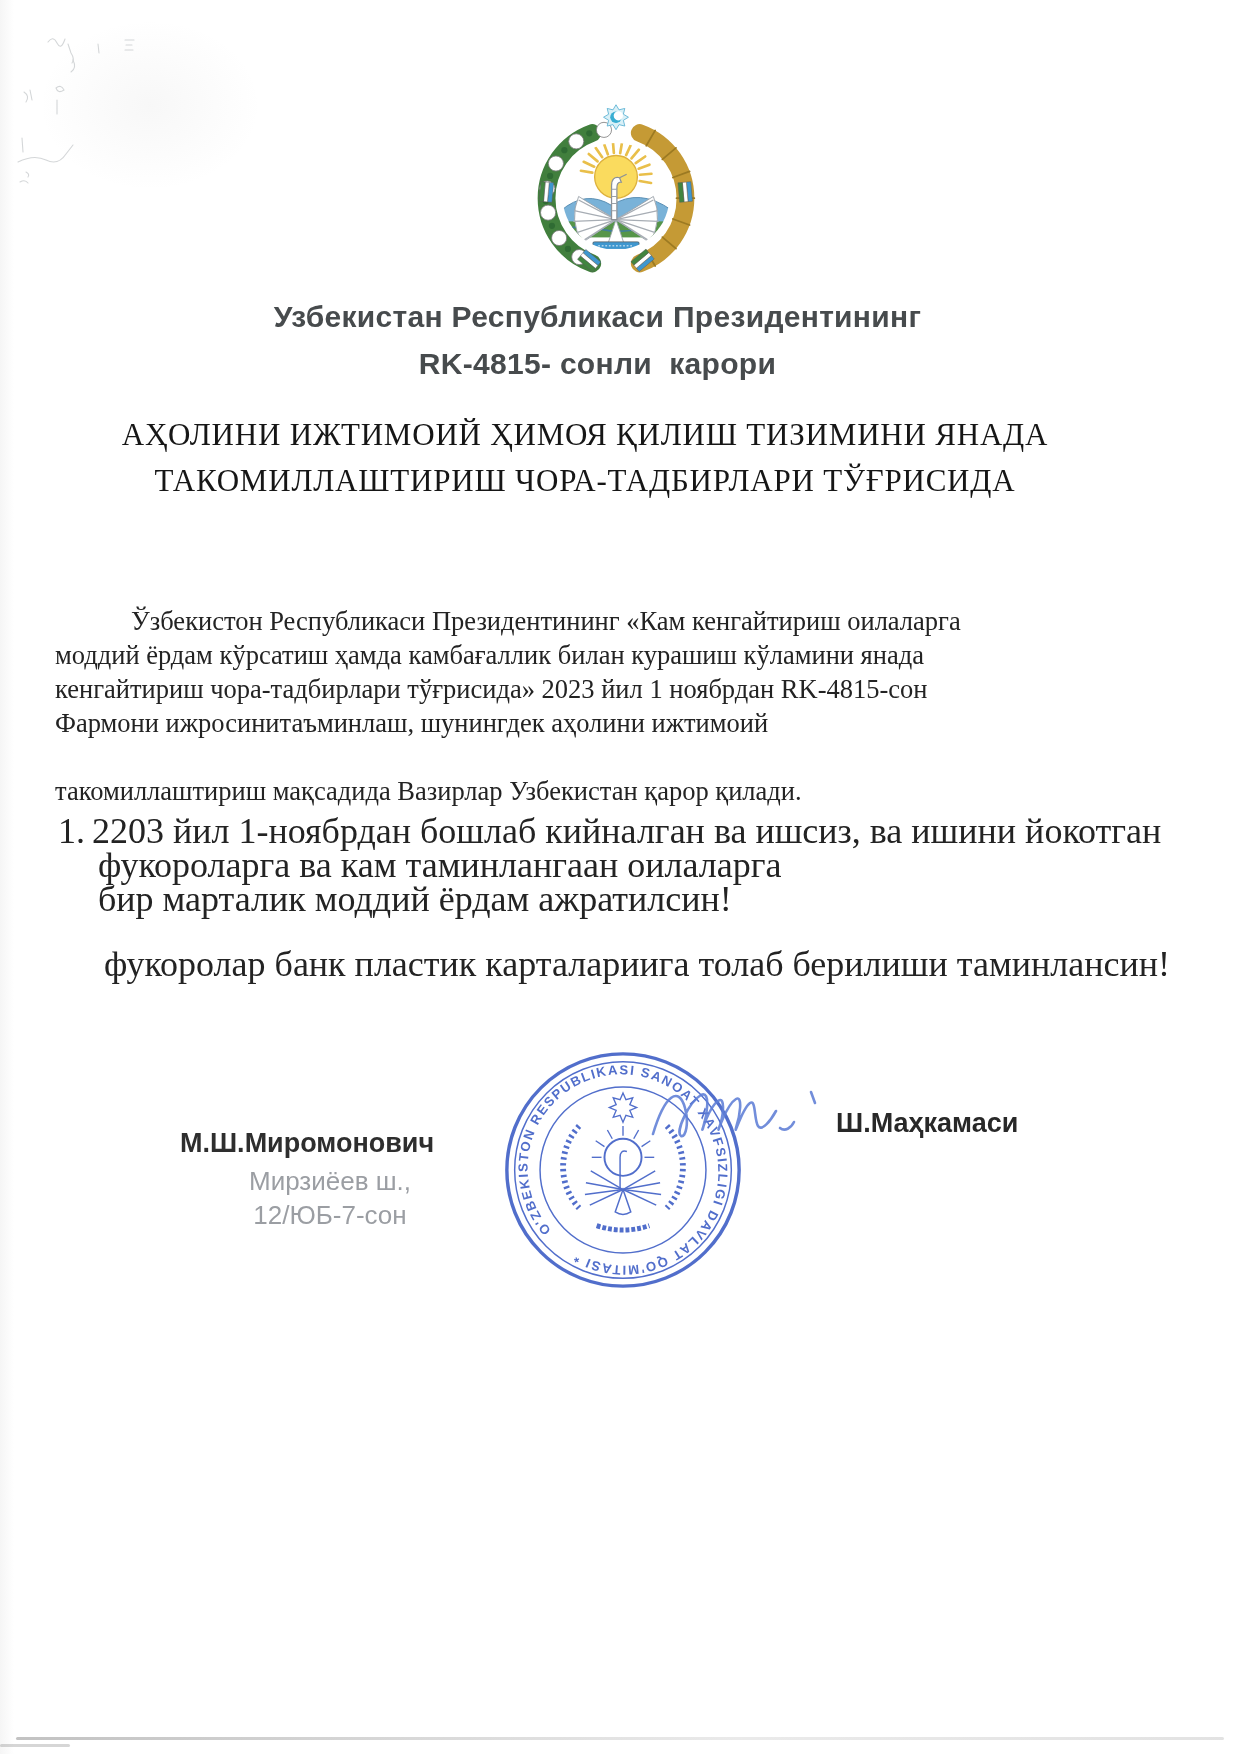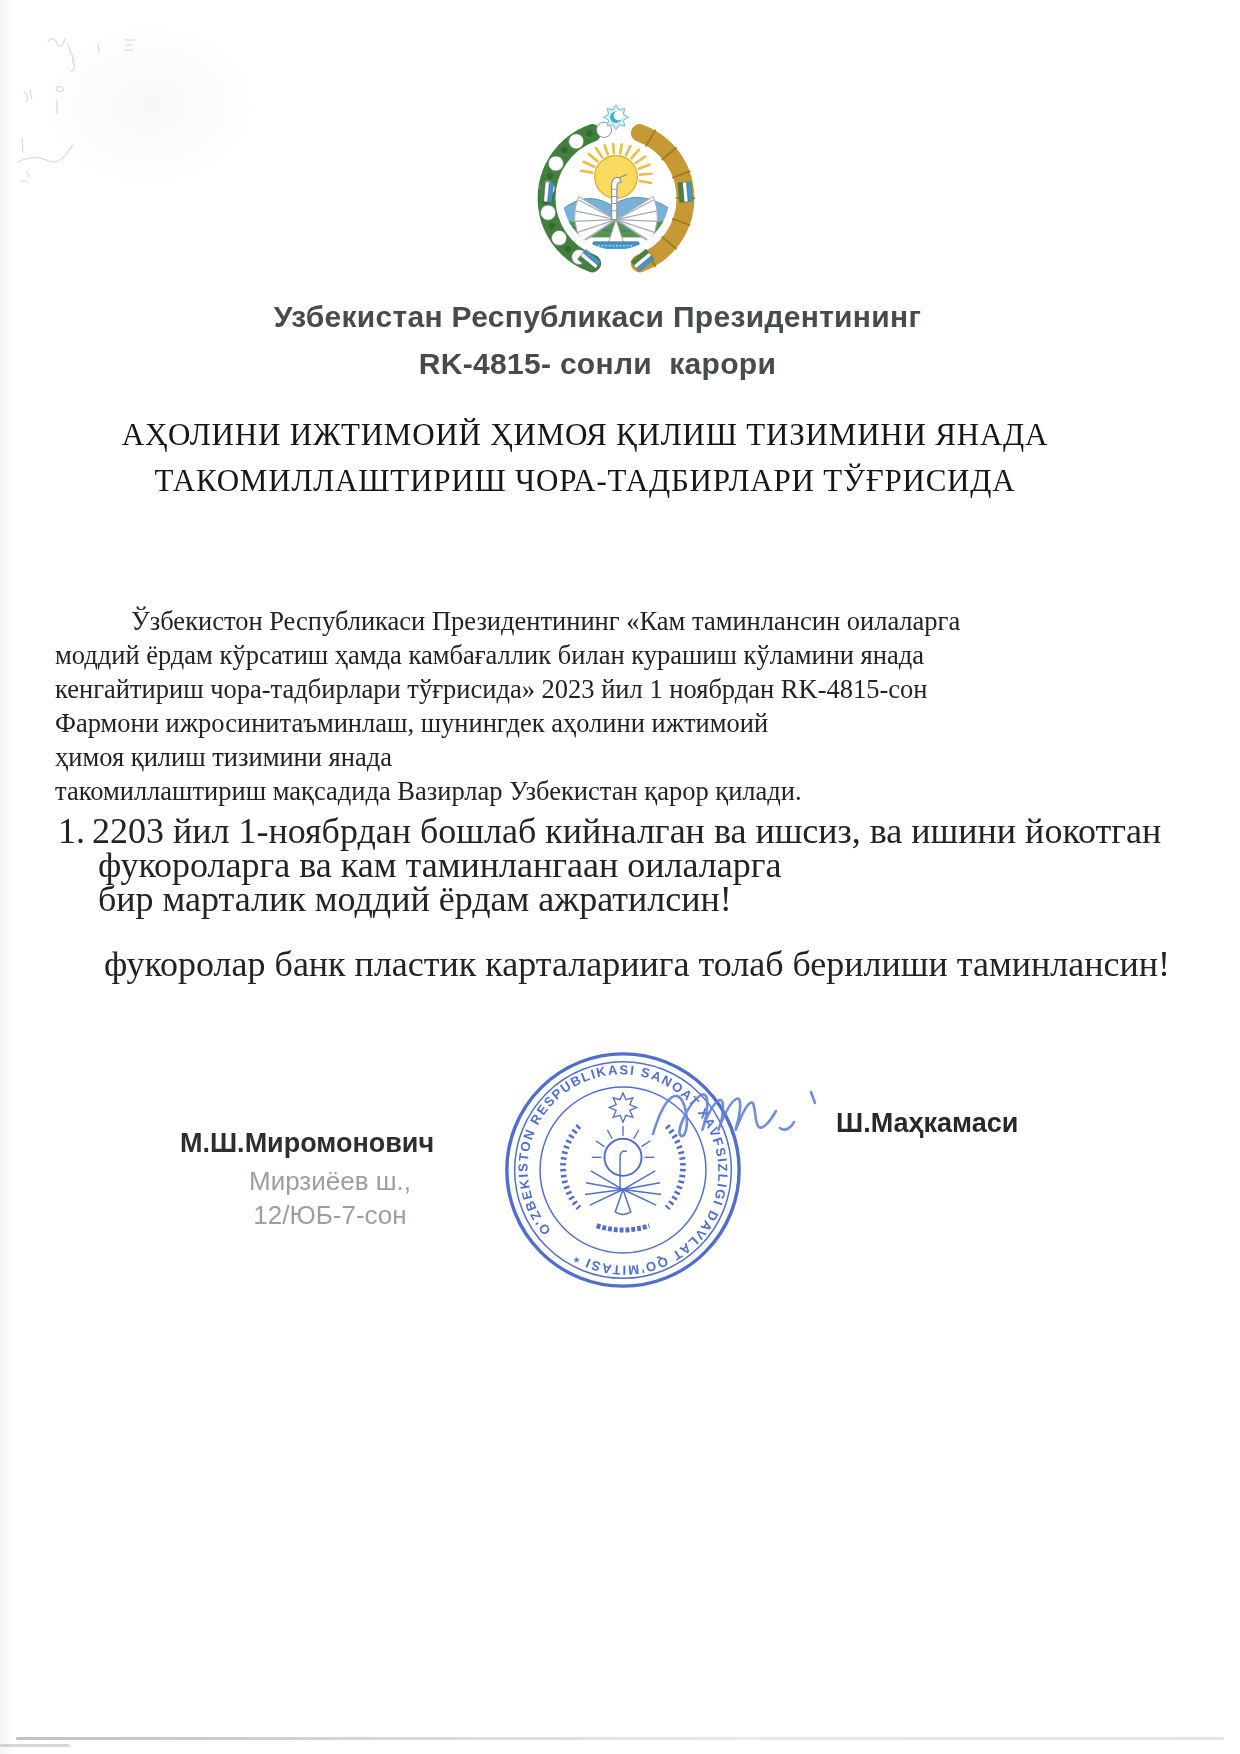--- a/index.html
+++ b/index.html
@@ -201,25 +201,24 @@
       <circle cx="102.6" cy="15.4" r="5.2" fill="#ffffff"></circle>
     </g>
   </svg>
 
   <div class="abs doc-title" style="top:300px;">Узбекистан Республикаси Президентининг</div>
   <div class="abs doc-title" style="top:347px;">RK-4815- сонли  карори</div>
 
   <div class="abs doc-heading" style="top:417px;">АҲОЛИНИ ИЖТИМОИЙ ҲИМОЯ ҚИЛИШ ТИЗИМИНИ ЯНАДА</div>
   <div class="abs doc-heading" style="top:463px;">ТАКОМИЛЛАШТИРИШ ЧОРА-ТАДБИРЛАРИ ТЎҒРИСИДА</div>
 
-  <div class="abs para-line indent" style="top:604px;">Ўзбекистон Республикаси Президентининг «Кам таминлансин оилаларга</div>
+  <div class="abs para-line indent" style="top:604px;">Ўзбекистон Республикаси Президентининг «Кам кенгайтириш оилаларга</div>
   <div class="abs para-line" style="top:638px;">моддий ёрдам кўрсатиш ҳамда камбағаллик билан курашиш кўламини янада</div>
   <div class="abs para-line" style="top:672px;">кенгайтириш чора-тадбирлари тўғрисида» 2023 йил 1 ноябрдан RK-4815-сон</div>
   <div class="abs para-line" style="top:706px;">Фармони ижросинитаъминлаш, шунингдек аҳолини ижтимоий</div>
-  <div class="abs para-line" style="top:740px;">ҳимоя қилиш тизимини янада</div>
   <div class="abs para-line" style="top:774px;">такомиллаштириш мақсадида Вазирлар Узбекистан қарор қилади.</div>
 
   <div class="abs list-line" style="top:814px;">
     <span class="marker">1.</span><span>2203 йил 1-ноябрдан бошлаб кийналган ва ишсиз, ва ишини йокотган</span>
   </div>
   <div class="abs list-line cont" style="top:848px;">фукороларга ва кам таминлангаан оилаларга</div>
   <div class="abs list-line cont" style="top:882px;">бир марталик моддий ёрдам ажратилсин!</div>
 
   <div class="abs list-line cont" style="top:947px;padding-left:46px;">фукоролар банк пластик карталариига толаб берилиши таминлансин!</div>
 

